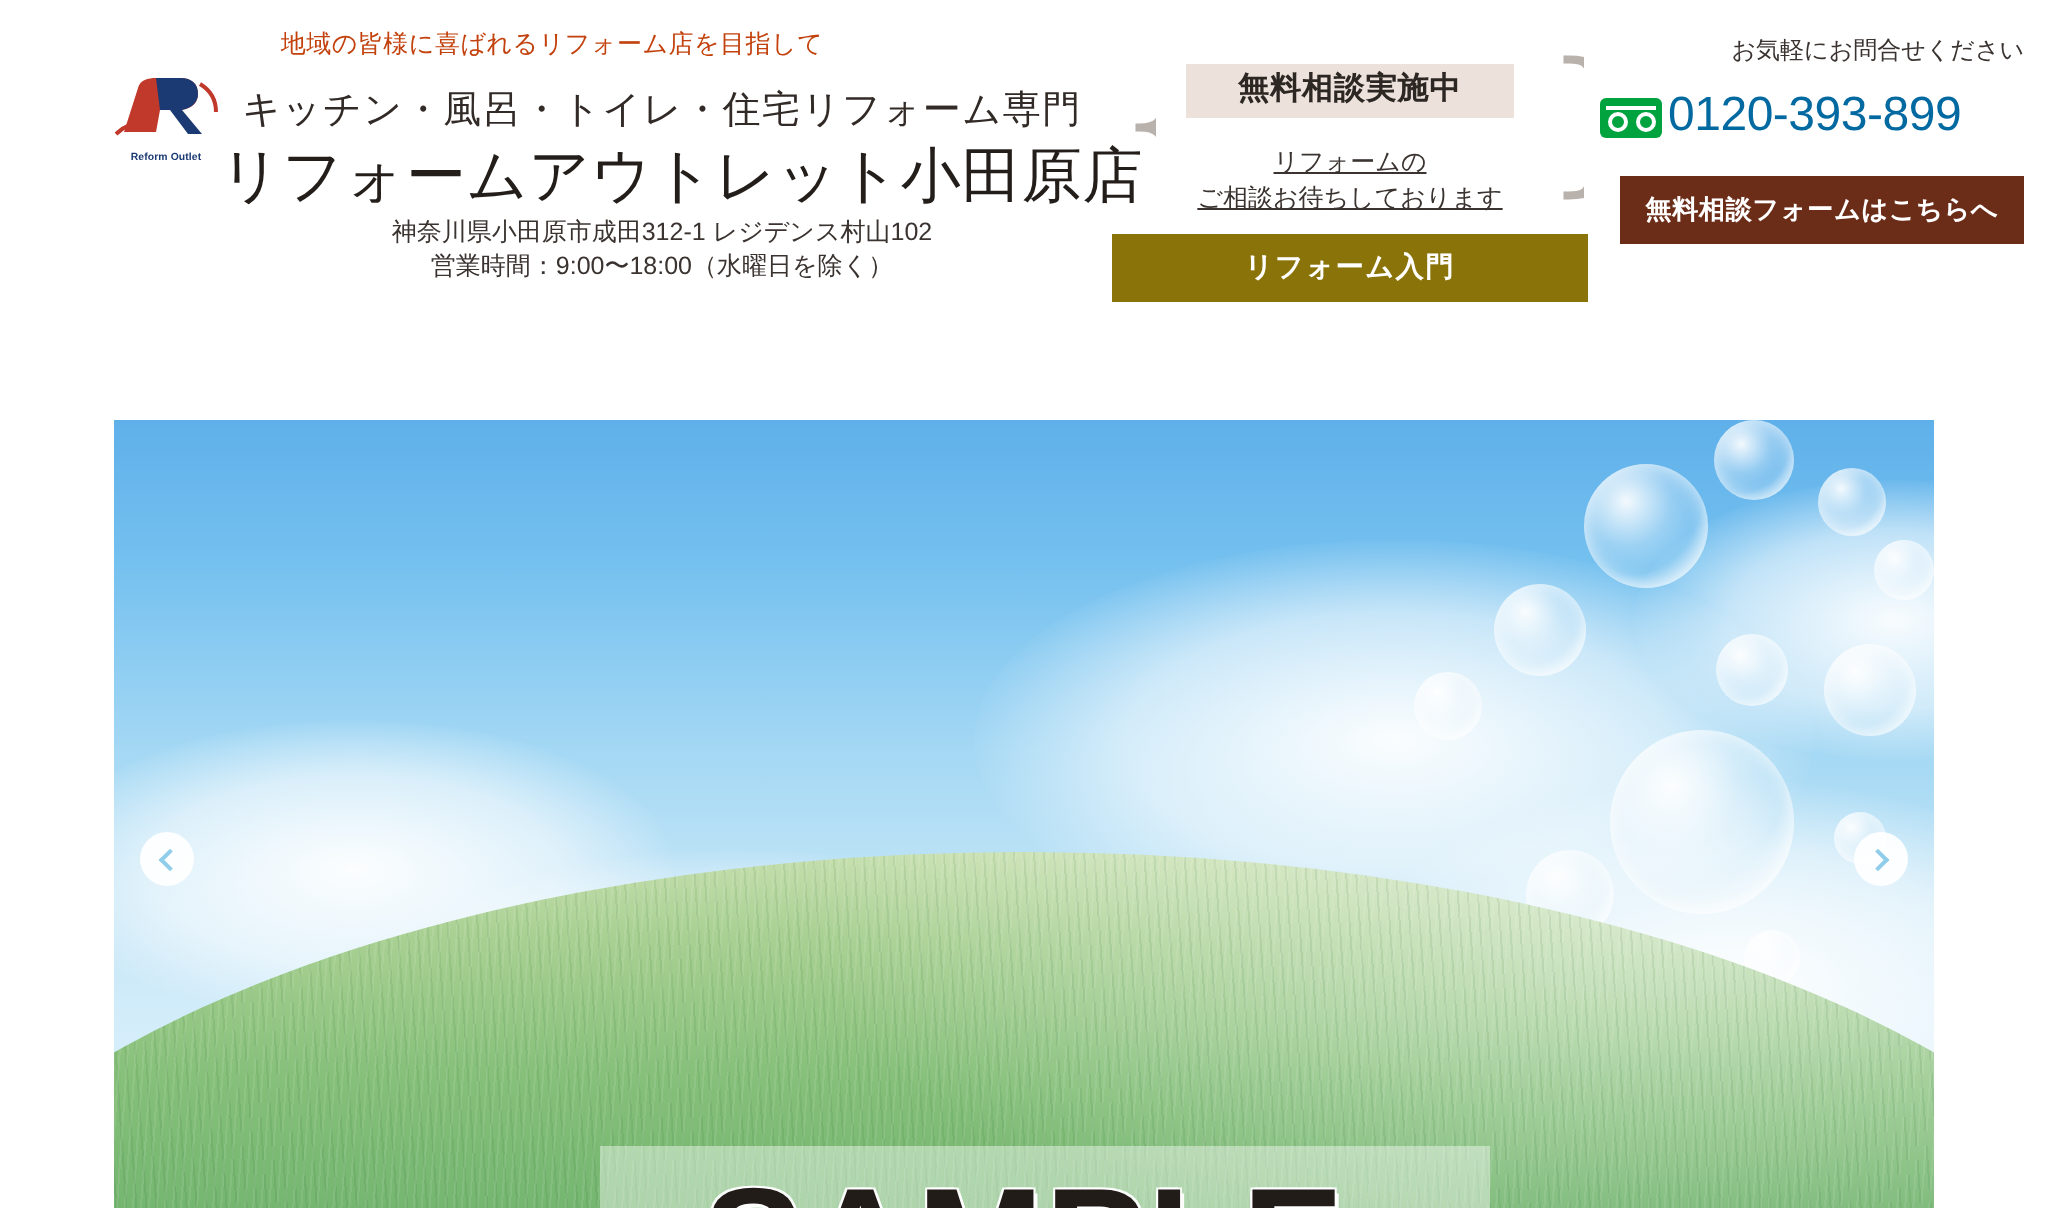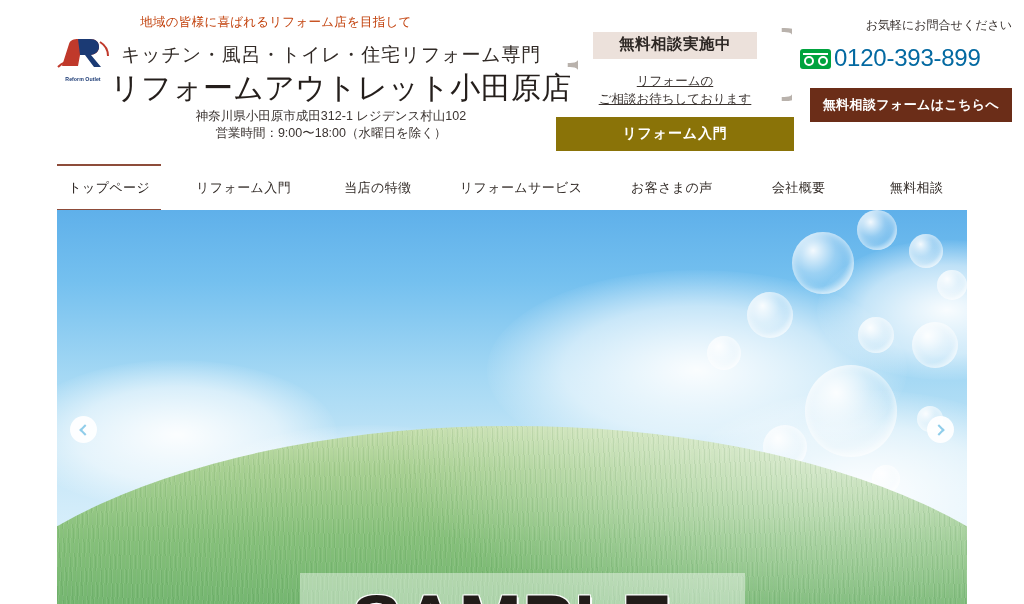--- a/index.html
+++ b/index.html
@@ -382,31 +382,20 @@
         <div class="freedial">
           <span class="dial-eye left"></span>
           <span class="dial-eye right"></span>
         </div>
         <div class="phone-number">0120-393-899</div>
       </div>
       <div class="btn-form">無料相談フォームはこちらへ</div>
     </div>
   </div>
 
-  <div class="nav">
-    <div class="nav-inner" id="nav-inner">
-        <div class="nav-item active" style="width: 114px; margin-left: 0px;"><span>トップページ</span></div>
-        <div class="nav-item" style="width: 140px; margin-left: 18px;"><span>リフォーム入門</span></div>
-        <div class="nav-item" style="width: 118px; margin-left: 16px;"><span>当店の特徴</span></div>
-        <div class="nav-item" style="width: 160px; margin-left: 16px;"><span>リフォームサービス</span></div>
-        <div class="nav-item" style="width: 134px; margin-left: 16px;"><span>お客さまの声</span></div>
-        <div class="nav-item" style="width: 108px; margin-left: 16px;"><span>会社概要</span></div>
-        <div class="nav-item" style="width: 110px; margin-left: 18px;"><span>無料相談</span></div>
-      </div>
-  </div>
 
   <div class="hero">
 
     <div class="cloud" style="left:-40px;  top:150px; width:320px; height:150px;"></div>
     <div class="cloud" style="left:120px;  top:215px; width:380px; height:170px;"></div>
     <div class="cloud" style="left:430px;  top:60px;  width:420px; height:200px;"></div>
     <div class="cloud" style="left:620px;  top:180px; width:380px; height:200px;"></div>
     <div class="cloud" style="left:300px;  top:250px; width:460px; height:180px;"></div>
     <div class="cloud" style="left:760px;  top:30px;  width:260px; height:140px;"></div>
 

